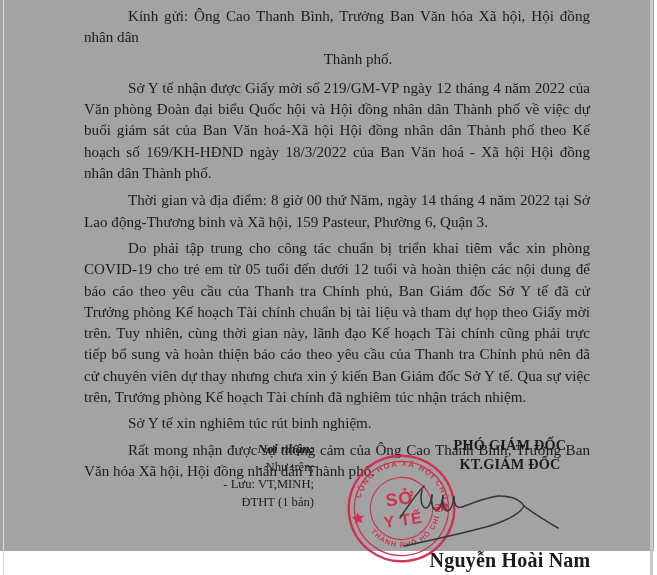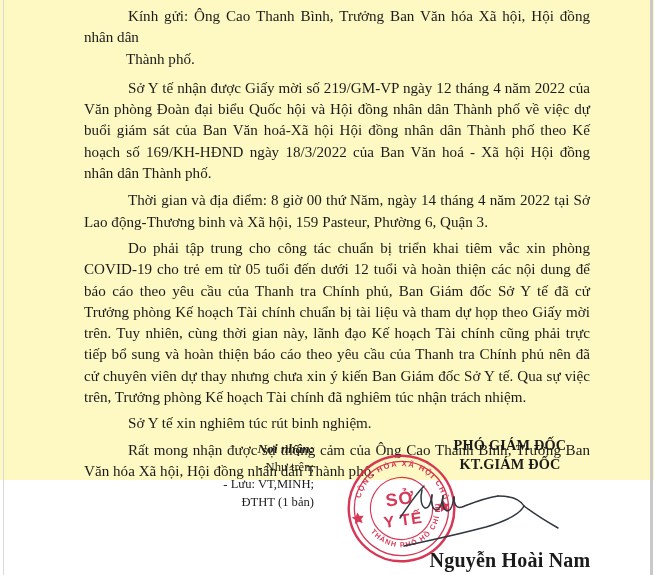--- a/index.html
+++ b/index.html
@@ -11,22 +11,22 @@
     height: 575px;
     background: #ffffff;
     font-family: "Liberation Serif", "DejaVu Serif", serif;
     color: #1b1b1b;
     overflow: hidden;
   }
 
   #page {
     position: relative;
     width: 657px;
-    height: 480px;
-    background: #fef9c3;
+    height: 551px;
+    background: #a3a3a3;
     box-sizing: border-box;
   }
 
   
   .edge-left {
     position: absolute;
     left: 3px; top: 0;
     width: 1px; height: 575px;
     background: #d9d9d9;
   }
@@ -69,21 +69,21 @@
   
   .greeting {
     font-size: 15.1px;
     line-height: 21.3px;
     text-indent: 44px;
     text-align: justify;
   }
   .greeting .second {
     display: block;
     text-indent: 0;
-    text-align: left;
+    text-align: center;
     margin-left: 42px;
   }
 
   
   .closing-wrap {
     position: relative;
     font-size: 15.1px;
     line-height: 21.3px;
     text-indent: 44px;
   }

